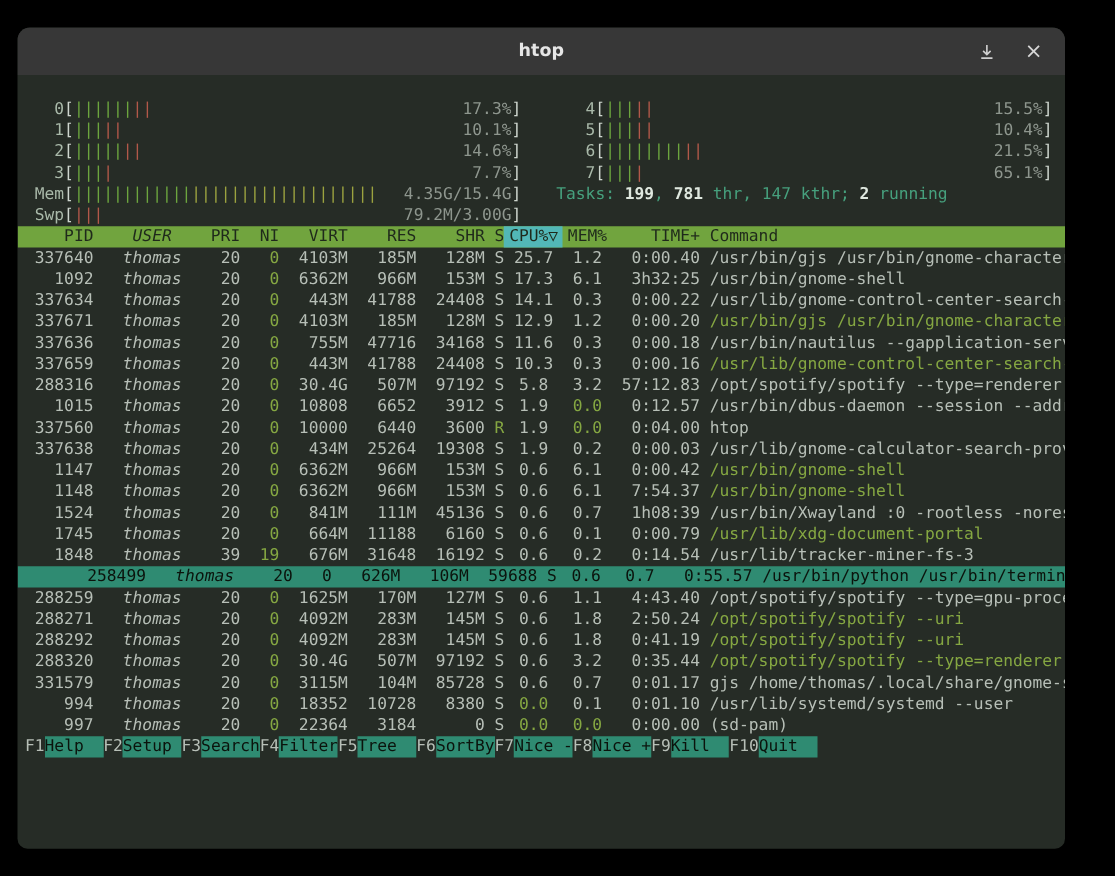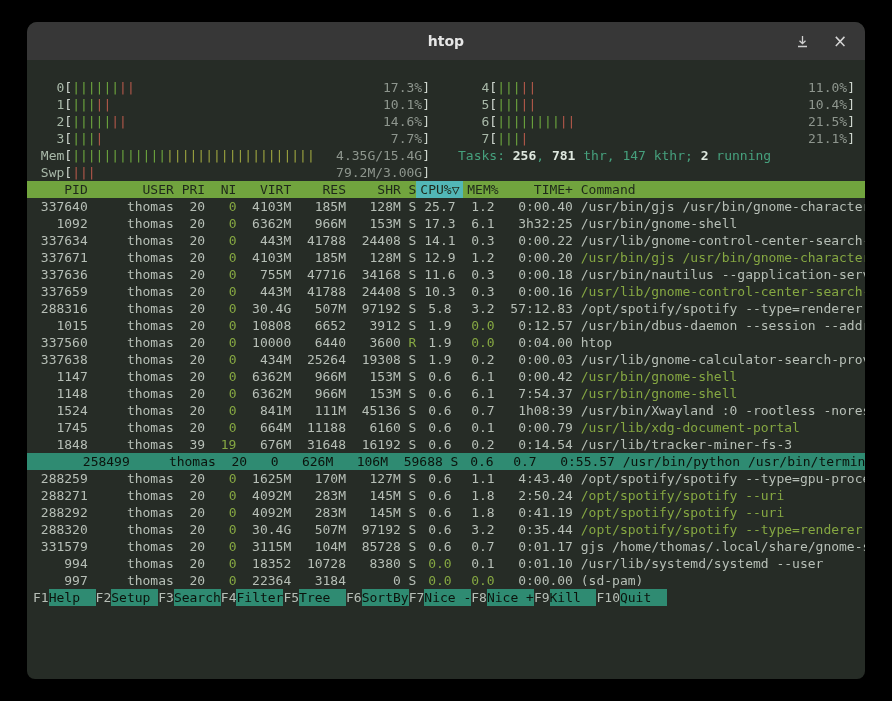--- a/index.html
+++ b/index.html
@@ -1,20 +1,20 @@
 <!DOCTYPE html>
 <html style="--terminal-bg: #262c26; --titlebar-bg: #373737; --text: #b7bfb7; --dim: #8e968e; --green: #85a742; --teal-label: #46a07d; --bright: #dfe8df; --bar-green: #6ca53e; --bar-red: #b2584a; --bar-yellow: #9ba23f; --bracket: #ced6ce; --meter-label: #a9b9a9; --header-bg: #71a43e; --header-text: #1f291b; --sort-bg: #52b7b7; --select-bg: #2f8b72; --select-text: #0b130c; --tab-active-bg: #7d8a7d;"><head>
 <meta charset="utf-8">
 <style>
   * { margin:0; padding:0; box-sizing:border-box; }
   html,body { width:892px; height:701px; background:#000; overflow:hidden; }
   body { position:relative; font-family:"DejaVu Sans Mono", monospace; }
 
   .window {
-    position:absolute; left:27px; top:22px; width:838px; height:657px;
+    position:absolute; left:14px; top:22px; width:838px; height:657px;
     border-radius:10px 10px 8px 8px; overflow:hidden;
     display:flex; flex-direction:column;
     background:var(--terminal-bg,#262c26);
   }
   .titlebar {
     flex:0 0 38px; background:var(--titlebar-bg,#373737);
     display:flex; align-items:center; justify-content:center; position:relative;
   }
   .title { color:#e6e6e6; font-weight:bold; font-size:14px; font-family:"DejaVu Sans", sans-serif; }
   .tb-buttons { position:absolute; right:16px; top:0; height:100%; display:flex; align-items:center; gap:20px; }
@@ -54,21 +54,21 @@
     display:flex; height:17px; padding-left:6px; white-space:pre;
     background:var(--header-bg,#71a43e); color:var(--header-text,#1f291b);
   }
   .thead .sortcol { background:var(--sort-bg,#52b7b7); }
   .prow { display:flex; height:17px; padding-left:6px; white-space:pre; }
   .prow.sel { background:var(--select-bg,#2f8b72);padding-left:48px; }
   .prow.sel span { color:var(--select-text,#0b130c) !important; font-weight:normal; }
   .green { color:var(--green,#85a742); }
 
   .c-pid  { width:7ch;  text-align:right; }
-  .c-user { width:11ch; padding-left:1ch; text-align:right; }
+  .c-user { width:11ch; padding-left:1ch; text-align:center;font-style:italic; }
   .c-pri  { width:4ch;  text-align:right; }
   .c-ni   { width:4ch;  text-align:right; }
   .c-virt { width:7ch;  text-align:right; }
   .c-res  { width:7ch;  text-align:right; }
   .c-shr  { width:7ch;  text-align:right; }
   .c-s    { width:2ch;  text-align:right; }
   .c-cpu  { width:6ch;  text-align:center; }
   .c-mem  { width:5ch;  text-align:center; }
   .c-time { width:9ch;  text-align:right; }
   .c-cmd  { flex:1; padding-left:1ch; text-align:left; overflow:hidden; white-space:pre; }
@@ -101,25 +101,25 @@
     <div class="meters">
       <div class="mcol" id="mcol-left">
           <div class="mrow"><span class="mlabel">0</span><span class="brk">[</span><span class="mbarwrap"><span class="bar-g">||||||</span><span class="bar-r">||</span><span class="mval">17.3%</span></span><span class="brk">]</span></div>
           <div class="mrow"><span class="mlabel">1</span><span class="brk">[</span><span class="mbarwrap"><span class="bar-g">|||</span><span class="bar-r">||</span><span class="mval">10.1%</span></span><span class="brk">]</span></div>
           <div class="mrow"><span class="mlabel">2</span><span class="brk">[</span><span class="mbarwrap"><span class="bar-g">|||||</span><span class="bar-r">||</span><span class="mval">14.6%</span></span><span class="brk">]</span></div>
           <div class="mrow"><span class="mlabel">3</span><span class="brk">[</span><span class="mbarwrap"><span class="bar-g">|||</span><span class="bar-r">|</span><span class="mval">7.7%</span></span><span class="brk">]</span></div>
           <div class="mrow"><span class="mlabel">Mem</span><span class="brk">[</span><span class="mbarwrap"><span class="bar-g">||||||||||||</span><span class="bar-y">|||||||||||||||||||</span><span class="mval">4.35G/15.4G</span></span><span class="brk">]</span></div>
           <div class="mrow"><span class="mlabel">Swp</span><span class="brk">[</span><span class="mbarwrap"><span class="bar-r">|||</span><span class="mval">79.2M/3.00G</span></span><span class="brk">]</span></div>
         </div>
       <div class="mcol" id="mcol-right">
-          <div class="mrow"><span class="mlabel">4</span><span class="brk">[</span><span class="mbarwrap"><span class="bar-g">|||</span><span class="bar-r">||</span><span class="mval">11.0%</span></span><span class="brk">]</span></div>
+          <div class="mrow"><span class="mlabel">4</span><span class="brk">[</span><span class="mbarwrap"><span class="bar-g">|||</span><span class="bar-r">||</span><span class="mval">15.5%</span></span><span class="brk">]</span></div>
           <div class="mrow"><span class="mlabel">5</span><span class="brk">[</span><span class="mbarwrap"><span class="bar-g">|||</span><span class="bar-r">||</span><span class="mval">10.4%</span></span><span class="brk">]</span></div>
           <div class="mrow"><span class="mlabel">6</span><span class="brk">[</span><span class="mbarwrap"><span class="bar-g">||||||||</span><span class="bar-r">||</span><span class="mval">21.5%</span></span><span class="brk">]</span></div>
-          <div class="mrow"><span class="mlabel">7</span><span class="brk">[</span><span class="mbarwrap"><span class="bar-g">|||</span><span class="bar-r">|</span><span class="mval">21.1%</span></span><span class="brk">]</span></div>
-          <div class="stat"><span class="st-label">Tasks: </span><span class="st-bright">256</span><span class="st-label">, </span><span class="st-bright">781</span><span class="st-label"> thr</span><span class="st-label">, 147 kthr</span><span class="st-label">; </span><span class="st-bright">2</span><span class="st-label"> running</span></div>
+          <div class="mrow"><span class="mlabel">7</span><span class="brk">[</span><span class="mbarwrap"><span class="bar-g">|||</span><span class="bar-r">|</span><span class="mval">65.1%</span></span><span class="brk">]</span></div>
+          <div class="stat"><span class="st-label">Tasks: </span><span class="st-bright">199</span><span class="st-label">, </span><span class="st-bright">781</span><span class="st-label"> thr</span><span class="st-label">, 147 kthr</span><span class="st-label">; </span><span class="st-bright">2</span><span class="st-label"> running</span></div>
         </div>
     </div>
 
 
     <div class="thead" id="thead"><span class="c-pid">PID</span><span class="c-user">USER</span><span class="c-pri">PRI</span><span class="c-ni">NI</span><span class="c-virt">VIRT</span><span class="c-res">RES</span><span class="c-shr">SHR</span><span class="c-s">S</span><span class="c-cpu sortcol">CPU%▽</span><span class="c-mem">MEM%</span><span class="c-time">TIME+</span><span class="c-cmd">Command</span></div>
     <div id="tbody">
         <div class="prow"><span class="c-pid">337640</span><span class="c-user">thomas</span><span class="c-pri">20</span><span class="c-ni green">0</span><span class="c-virt">4103M</span><span class="c-res">185M</span><span class="c-shr">128M</span><span class="c-s">S</span><span class="c-cpu">25.7</span><span class="c-mem">1.2</span><span class="c-time">0:00.40</span><span class="c-cmd">/usr/bin/gjs /usr/bin/gnome-character</span></div>
         <div class="prow"><span class="c-pid">1092</span><span class="c-user">thomas</span><span class="c-pri">20</span><span class="c-ni green">0</span><span class="c-virt">6362M</span><span class="c-res">966M</span><span class="c-shr">153M</span><span class="c-s">S</span><span class="c-cpu">17.3</span><span class="c-mem">6.1</span><span class="c-time">3h32:25</span><span class="c-cmd">/usr/bin/gnome-shell</span></div>
         <div class="prow"><span class="c-pid">337634</span><span class="c-user">thomas</span><span class="c-pri">20</span><span class="c-ni green">0</span><span class="c-virt">443M</span><span class="c-res">41788</span><span class="c-shr">24408</span><span class="c-s">S</span><span class="c-cpu">14.1</span><span class="c-mem">0.3</span><span class="c-time">0:00.22</span><span class="c-cmd">/usr/lib/gnome-control-center-search-</span></div>
         <div class="prow"><span class="c-pid">337671</span><span class="c-user">thomas</span><span class="c-pri">20</span><span class="c-ni green">0</span><span class="c-virt">4103M</span><span class="c-res">185M</span><span class="c-shr">128M</span><span class="c-s">S</span><span class="c-cpu">12.9</span><span class="c-mem">1.2</span><span class="c-time">0:00.20</span><span class="c-cmd green">/usr/bin/gjs /usr/bin/gnome-character</span></div>

